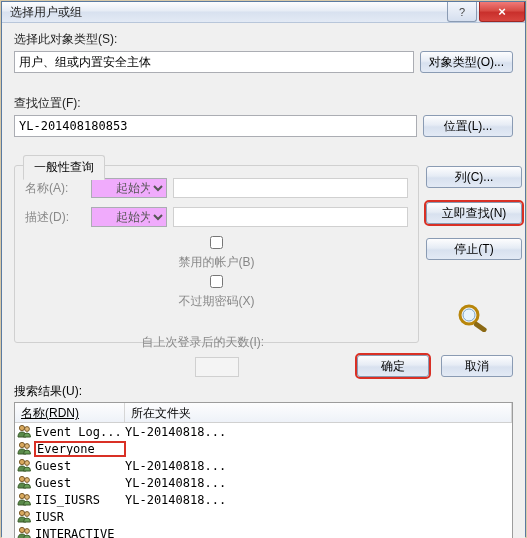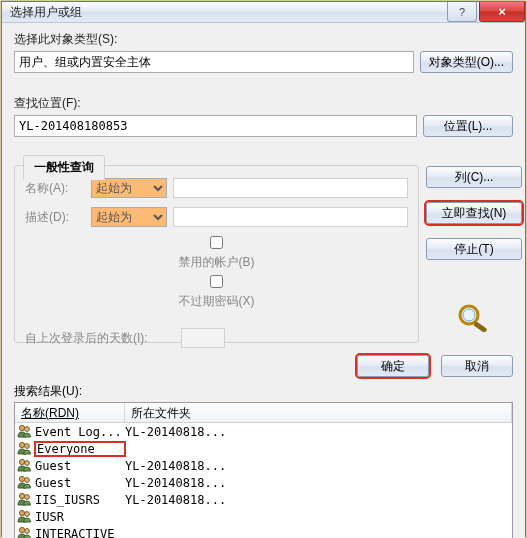--- a/index.html
+++ b/index.html
@@ -16,26 +16,26 @@
   
   .content { flex: 1; padding: 8px 12px; display: flex; flex-direction: column; background: #f0f0f0; }
   
   .row { margin-bottom: 16px; }
   .row-label { font-size: 12px; color: #222; margin-bottom: 3px; display: block; }
   .row-inline { display: flex; gap: 6px; align-items: center; }
   .textfield { flex: 1; height: 22px; border: 1px solid #abadb3; background: #fff; padding: 2px 4px; font-size: 12px; font-family: SimSun, monospace; }
   .btn { height: 22px; padding: 0 8px; border: 1px solid #8a9bb3; background: linear-gradient(to bottom, #fdfdfe, #e6ecf5 45%, #d8e1ef 55%, #e3eaf5); border-radius: 3px; font-size: 12px; cursor: pointer; font-family: inherit; min-width: 90px; text-align: center; }
   
   .groupbox { border: 1px solid #d0d0d0; border-radius: 3px; margin-top: 12px; padding: 12px 10px 10px; position: relative; flex: 0 0 auto; height: 178px; }
-  .groupbox-tabs { position: absolute; top: -11px; left: 8px; font-weight: bold; }
+  .groupbox-tabs { position: absolute; top: -11px; left: 8px; }
   .tab { display: inline-block; padding: 3px 10px; background: #f0f0f0; border: 1px solid #d0d0d0; border-bottom: 1px solid #f0f0f0; border-radius: 3px 3px 0 0; font-size: 12px; }
   
   .criteria-row { display: flex; align-items: center; margin-bottom: 9px; gap: 6px; }
   .criteria-label { width: 60px; font-size: 12px; color: #888; }
-  .criteria-select { width: 76px; height: 20px; border: 1px solid #abadb3; background: #fdba74; font-size: 12px; color: #555; padding-left: 0; }
+  .criteria-select { width: 76px; height: 20px; border: 1px solid #abadb3; background: #f0abfc; font-size: 12px; color: #555; padding-left: 20px; }
   .criteria-input { flex: 1; height: 20px; border: 1px solid #d0d0d0; background: #fff; }
   .checkbox-row { display: flex; align-items: center; margin-bottom: 4px; gap: 5px; font-size: 12px; color: #888; flex-direction: column; }
   .checkbox-row input { width: 13px; height: 13px; }
   .spin { width: 44px; height: 20px; border: 1px solid #d0d0d0; background: #f4f4f4; }
   
   .right-col { position: absolute; right: -88px; top: 0; display: flex; flex-direction: column; gap: 8px; width: 80px; }
   .right-col .btn { width: 96px; min-width: 0; }
   .highlight-red { outline: 2px solid #d93025; outline-offset: 0; }
   
   .main-row { display: flex; gap: 12px; }
@@ -112,21 +112,21 @@
             <input class="criteria-input" style="">
           </div>
           <div class="checkbox-row">
             <input type="checkbox" style="">
             <span>禁用的帐户(B)</span>
           </div>
           <div class="checkbox-row">
             <input type="checkbox" style="">
             <span>不过期密码(X)</span>
           </div>
-          <div class="criteria-row" style="margin-top:18px;">
+          <div class="criteria-row" style="margin-top:24px;flex-direction:column;">
             <span class="criteria-label" style="width:150px;">自上次登录后的天数(I):</span>
             <input class="spin" disabled="" style="">
           </div>
 
           <div class="right-col">
             <button class="btn">列(C)...</button>
             <button class="btn highlight-red" style="margin-top:6px;">立即查找(N)</button>
             <button class="btn" style="margin-top:6px;">停止(T)</button>
           </div>
 

